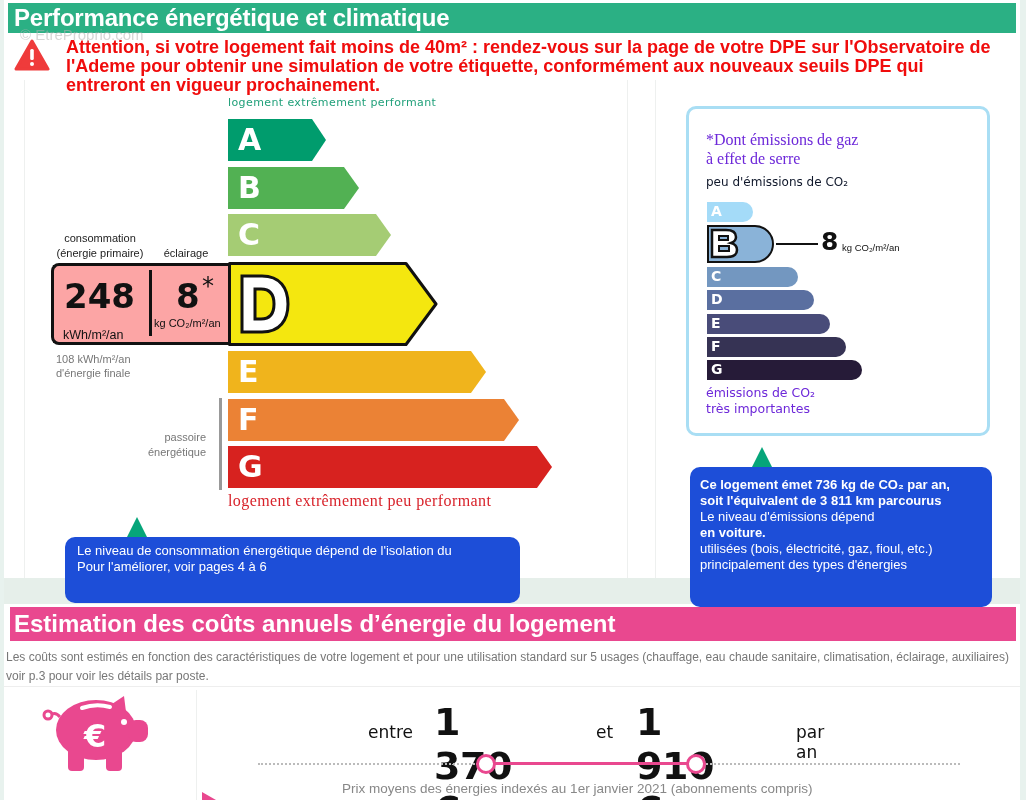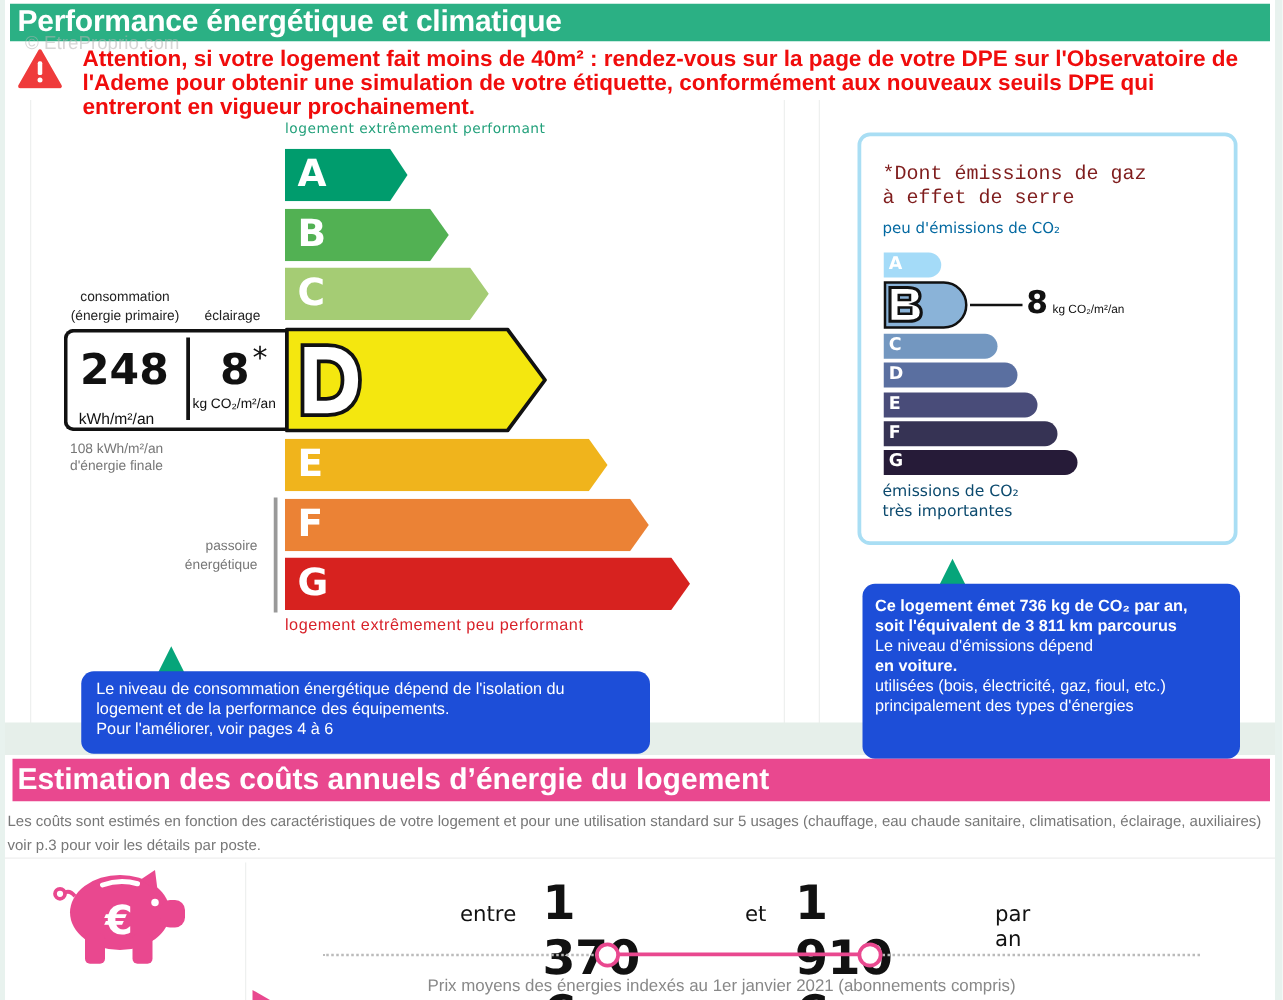--- a/index.html
+++ b/index.html
@@ -19,48 +19,48 @@
     .warning { position: absolute; left: 12px; top: 36px; width: 1000px; height: 42px; }
     .warn-icon { position: absolute; left: 2px; top: 3px; width: 36px; height: 32px; }
     .warn-text {
       position: absolute; left: 54px; top: 2px; width: 940px;
       color: #f00c0c; font-weight: bold; font-size: 18px; line-height: 19px;
     }
     .divider-v { position: absolute; width: 1px; background: #eef0ef; }
 
     
     .scale-top { position: absolute; left: 228px; top: 96px; font-size: 12px; color: #21a07a; letter-spacing: 0.4px; font-family: "DejaVu Sans", sans-serif; font-size: 11px; }
-    .scale-bottom { position: absolute; left: 228px; top: 492px; font-size: 13px; color: #d8222a; letter-spacing: 0.4px; font-family: Liberation Sans, sans-serif; }
+    .scale-bottom { position: absolute; left: 228px; top: 492px; font-size: 16px; color: #d8222a; letter-spacing: 0.4px; font-family: Liberation Serif, serif; }
     .bar { position: absolute; left: 228px; height: 42px; }
     .bar svg { position: absolute; left: 0; top: 0; }
     .bar .letter {
       position: absolute; left: 10px; top: 3px; color: #fff; font-weight: bold; font-size: 30px;
       font-family: "DejaVu Sans", sans-serif;
     }
     .cons-label { position: absolute; font-size: 11px; color: #222; text-align: center; line-height: 15px; }
     .value-box {
       position: absolute; left: 51px; top: 263px; width: 181px; height: 82px;
-      border: 3px solid #111; border-right: none; border-radius: 8px 0 0 8px; background: #ffffff;
+      border: 3px solid #111; border-right: none; border-radius: 8px 0 0 8px; background: #fca5a5;
     }
     .val-big { position: absolute; font-weight: bold; font-size: 34px; color: #111; font-family: "DejaVu Sans", sans-serif; }
     .val-unit { position: absolute; font-size: 12.5px; color: #111; }
     .val-sep { position: absolute; left: 95px; top: 4px; width: 3px; height: 66px; background: #111; }
     .d-letter { position: absolute; left: 236px; top: 272px; }
     .final-energy { position: absolute; left: 56px; top: 352px; font-size: 11px; color: #777; line-height: 14px; }
     .passoire { position: absolute; left: 120px; top: 430px; width: 86px; text-align: right; font-size: 11px; color: #777; line-height: 15px; }
     .passoire-line { position: absolute; left: 219px; top: 398px; width: 3px; height: 92px; background: #999; }
 
     
     .ges-box {
       position: absolute; left: 686px; top: 106px; width: 304px; height: 330px;
       border: 3px solid #a9def4; border-radius: 10px; background: #fff;
     }
-    .ges-title { position: absolute; left: 706px; top: 130px; font-size: 16px; color: #7f1d1d; line-height: 19px; font-family: Liberation Mono, monospace; }
-    .ges-top { position: absolute; left: 706px; top: 175px; font-size: 12px; color: #0369a1; font-family: "DejaVu Sans", sans-serif; }
-    .ges-bottom { position: absolute; left: 706px; top: 385px; font-size: 12.5px; color: #0c4a6e; line-height: 16px; font-family: "DejaVu Sans", sans-serif; }
+    .ges-title { position: absolute; left: 706px; top: 130px; font-size: 16px; color: #6d28d9; line-height: 19px; font-family: Liberation Serif, serif; }
+    .ges-top { position: absolute; left: 706px; top: 175px; font-size: 12px; color: #0f172a; font-family: "DejaVu Sans", sans-serif; }
+    .ges-bottom { position: absolute; left: 706px; top: 385px; font-size: 12.5px; color: #6d28d9; line-height: 16px; font-family: "DejaVu Sans", sans-serif; }
     .gbar { position: absolute; left: 707px; height: 20px; border-radius: 0 10px 10px 0; }
     .gbar span { position: absolute; left: 4px; top: 1px; color: #fff; font-weight: bold; font-size: 14px; font-family: "DejaVu Sans", sans-serif; }
     .gbar-b {
       position: absolute; left: 707px; top: 225px; width: 67px; height: 38px;
       background: #8ab3d8; border: 2px solid #111; border-radius: 0 19px 19px 0;
     }
     .ges-line { position: absolute; left: 776px; top: 243px; width: 42px; height: 2px; background: #111; }
     .ges-val { position: absolute; left: 821px; top: 227px; font-size: 25px; font-weight: bold; color: #111; font-family: "DejaVu Sans", sans-serif; }
     .ges-unit { position: absolute; left: 842px; top: 242px; font-size: 9.5px; color: #111; }
 
@@ -224,21 +224,20 @@
 <div class="ges-bottom">
   <div>émissions de CO₂</div>
   <div>très importantes</div>
 </div>
 
 <div class="gray-band"></div>
 
 <div class="bubble-tail" style="left:126px; top:517px;"></div>
 <div class="bubble" style="left:65px; top:537px; width:455px; height:66px; padding:6px 12px;">
   <div>Le niveau de consommation énergétique dépend de l'isolation du</div>
-  <div>logement et de la performance des équipements.</div>
   <div>Pour l'améliorer, voir pages 4 à 6</div>
 </div>
 
 <div class="bubble-tail" style="left:751px; top:447px;"></div>
 <div class="bubble" style="left:690px; top:467px; width:302px; height:140px; padding:10px 10px;">
   <div style="font-weight:bold;">Ce logement émet 736 kg de CO₂ par an,</div>
   <div style="font-weight:bold;">soit l'équivalent de 3 811 km parcourus</div>
   <div>Le niveau d'émissions dépend</div>
   <div style="font-weight:bold;">en voiture.</div>
   <div>utilisées (bois, électricité, gaz, fioul, etc.)</div>

